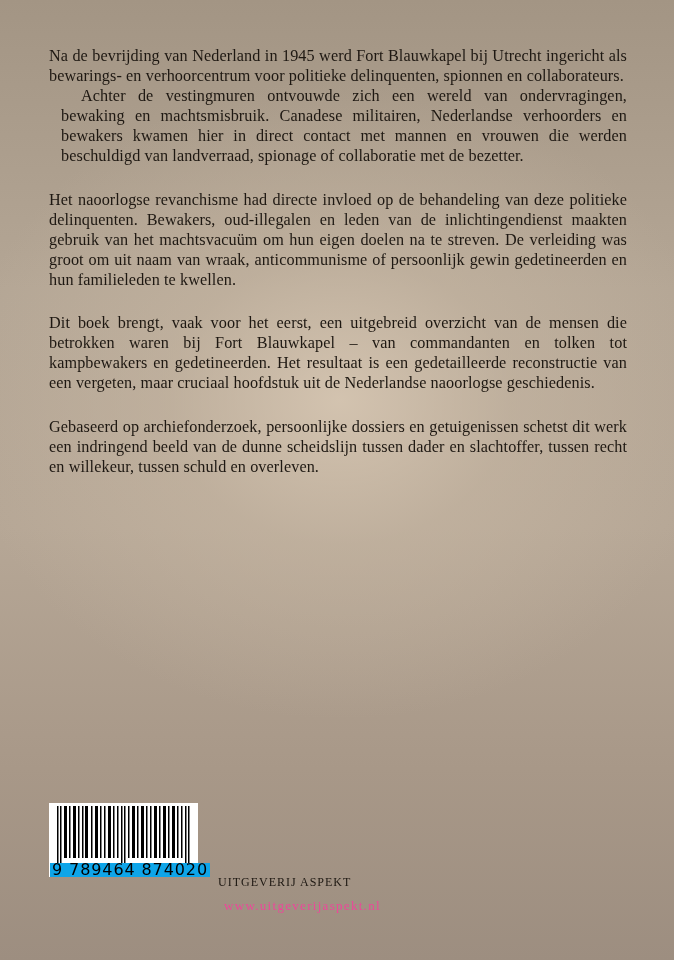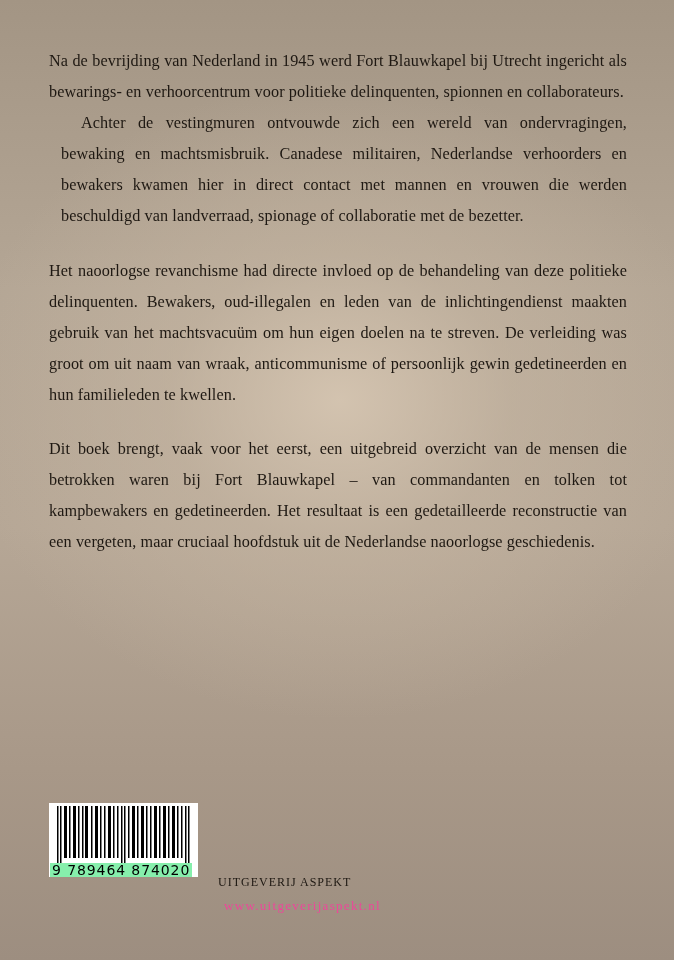--- a/index.html
+++ b/index.html
@@ -10,42 +10,42 @@
         radial-gradient(ellipse 380px 320px at 340px 400px, rgba(214,198,178,0.9) 0%, rgba(200,184,164,0.5) 45%, rgba(180,164,146,0) 100%),
         linear-gradient(180deg, #a39584 0%, #b4a695 30%, #b6a796 55%, #a89888 80%, #9d8e80 100%);
       font-family: "Liberation Serif", "DejaVu Serif", serif;
       color: #1e1812;
     }
     .text-block {
       position: absolute;
       left: 49px; top: 46px;
       width: 578px;
       font-size: 16.2px;
-      line-height: 31px;
+      line-height: 20px;
       text-align: justify;
       letter-spacing: 0.1px;
     }
     .para { margin: 0; }
     .para.indent { text-indent: 20px; margin-left: 12px; }
     .para.gap { margin-top: 23.6px; font-family: Liberation Serif, serif; }
     .barcode {
       position: absolute;
       left: 49px; top: 803px;
       width: 149px; height: 74px;
       background: #ffffff;
     }
     .bars {
       position: absolute; left: 6px; top: 3px; width: 138px; height: 60px;
     }
     .bars svg { width: 100%; height: 100%; display: block; }
     .isbn {
       position: absolute; left: 1px; bottom: 0px;
       font-family: "DejaVu Sans", sans-serif;
-      font-size: 14px; line-height: 14px;
-      background: #86efac; color: #000;
+      font-size: 16px; line-height: 14px;
+      background: #0ea5e9; color: #000;
       letter-spacing: 0.9px;
       padding: 0 2px;
       white-space: pre;
     }
     .publisher {
       position: absolute; left: 218px; top: 875px;
       font-family: "Liberation Serif", "DejaVu Serif", serif;
       font-size: 12px; letter-spacing: 1px;
       color: #1e1812;
     }
@@ -57,20 +57,21 @@
     }
   </style>
 </head>
 <body>
 
 <div class="text-block">
   <p class="para">Na de bevrijding van Nederland in 1945 werd Fort Blauwkapel bij Utrecht ingericht als bewarings- en verhoorcentrum voor politieke delinquenten, spionnen en collaborateurs.</p>
   <p class="para indent">Achter de vestingmuren ontvouwde zich een wereld van ondervragingen, bewaking en machtsmisbruik. Canadese militairen, Nederlandse verhoorders en bewakers kwamen hier in direct contact met mannen en vrouwen die werden beschuldigd van landverraad, spionage of collaboratie met de bezetter.</p>
   <p class="para gap">Het naoorlogse revanchisme had directe invloed op de behandeling van deze politieke delinquenten. Bewakers, oud-illegalen en leden van de inlichtingendienst maakten gebruik van het machtsvacuüm om hun eigen doelen na te streven. De verleiding was groot om uit naam van wraak, anticommunisme of persoonlijk gewin gedetineerden en hun familieleden te kwellen.</p>
   <p class="para gap">Dit boek brengt, vaak voor het eerst, een uitgebreid overzicht van de mensen die betrokken waren bij Fort Blauwkapel – van commandanten en tolken tot kampbewakers en gedetineerden. Het resultaat is een gedetailleerde reconstructie van een vergeten, maar cruciaal hoofdstuk uit de Nederlandse naoorlogse geschiedenis.</p>
+  <p class="para gap">Gebaseerd op archiefonderzoek, persoonlijke dossiers en getuigenissen schetst dit werk een indringend beeld van de dunne scheidslijn tussen dader en slachtoffer, tussen recht en willekeur, tussen schuld en overleven.</p>
 </div>
 
 <div class="barcode">
   <div class="bars">
     <svg viewBox="0 0 138 60" preserveAspectRatio="none">
       <g fill="#000">
         <rect x="2" y="0" width="1.5" height="60"></rect>
         <rect x="5" y="0" width="1.5" height="60"></rect>
         <rect x="9" y="0" width="3" height="52"></rect>
         <rect x="14" y="0" width="1.5" height="52"></rect>

